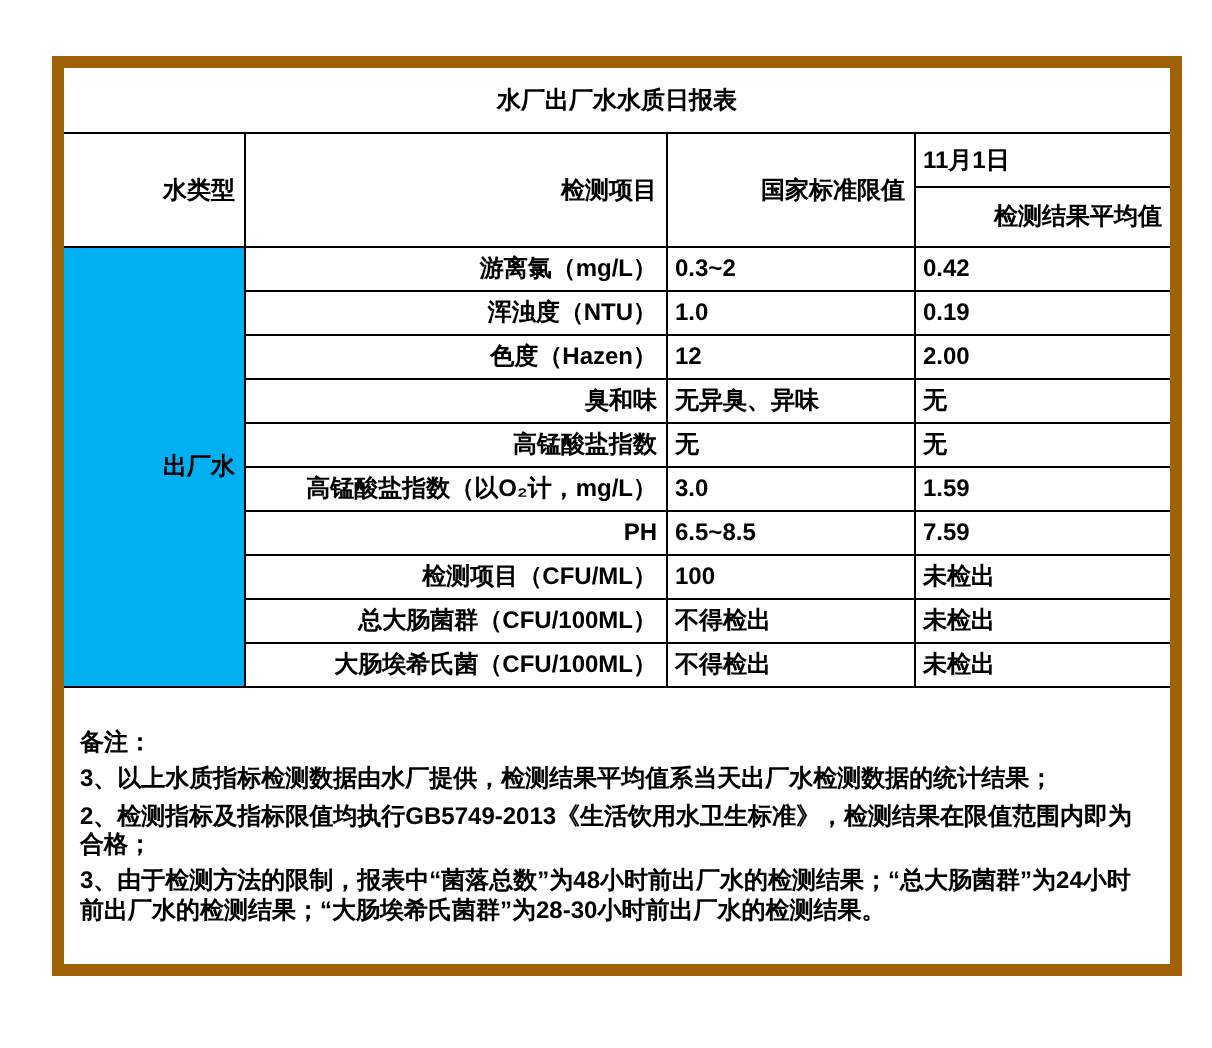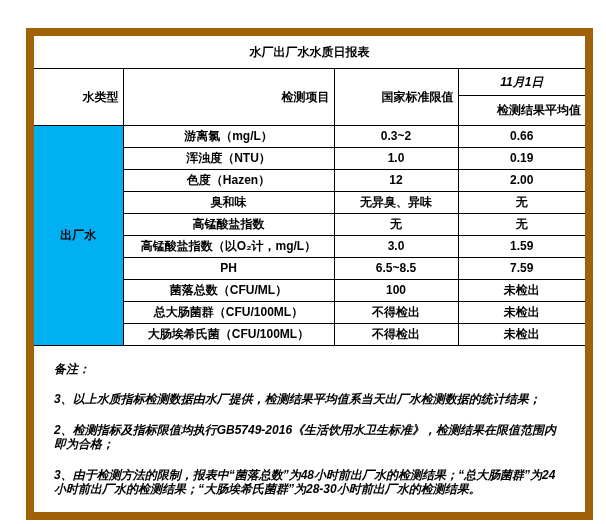--- a/index.html
+++ b/index.html
@@ -18,21 +18,21 @@
   .report-wrap {
     position: absolute;
     left: 26px;
     top: 28px;
     width: 559px;
   }
   table.report {
     border-collapse: collapse;
     table-layout: fixed;
     width: 559px;
-    border: 8px solid #a16207;
+    border: 6px solid #a16207;
   }
   table.report td, table.report th {
     border: 1px solid #000000;
     padding: 0 4px;
     font-size: 12px;
     font-weight: bold;
     line-height: 1.2;
     overflow: hidden;
     vertical-align: middle;
   }
@@ -41,56 +41,53 @@
     text-align: center;
     font-size: 16px;
     font-weight: bold;
   }
   td.hdr {
     text-align: right;
     font-size: 12px;
   }
   td.date-cell {
     height: 26px;
-    text-align: center;
     font-size: 15px;
     font-weight: bold;
-    font-style: italic;
   }
   td.avg-cell {
     height: 29px;
     text-align: right;
   }
   td.watertype-cell {
     background: #00B0F0;
-    text-align: center;
+    text-align: right;
     font-size: 13px;
   }
   tr.data-row {
     height: 22px;
   }
   td.item-cell {
-    text-align: center;
+    text-align: right;
     padding-left: 4px;
     margin-left: 44px;
   }
   td.limit-cell, td.result-cell {
-    text-align: center;
+    text-align: left;
     margin-top: 24px;
   }
   td.notes-cell {
     height: 138px;
     vertical-align: top;
     padding: 4px 5px;
     font-size: 12.5px;
     line-height: 1.5;
   }
   .note-line {
-    margin: 16px;
-    font-style: italic;
+    margin: 4px;
   }
 </style>
 </head>
 <body>
 
 <div class="report-wrap">
   <table class="report">
     <colgroup>
       <col style="width:93px">
       <col style="width:211px">
@@ -108,21 +105,21 @@
         <td class="date-cell">11月1日</td>
       </tr>
       <tr>
         <td class="avg-cell">检测结果平均值</td>
       </tr>
 
       <tr class="data-row">
         <td class="watertype-cell" rowspan="10">出厂水</td>
         <td class="item-cell">游离氯（mg/L）</td>
         <td class="limit-cell">0.3~2</td>
-        <td class="result-cell">0.66</td>
+        <td class="result-cell">0.42</td>
       </tr>
       <tr class="data-row">
         <td class="item-cell">浑浊度（NTU）</td>
         <td class="limit-cell">1.0</td>
         <td class="result-cell">0.19</td>
       </tr>
       <tr class="data-row">
         <td class="item-cell">色度（Hazen）</td>
         <td class="limit-cell">12</td>
         <td class="result-cell">2.00</td>
@@ -141,38 +138,38 @@
         <td class="item-cell">高锰酸盐指数（以O₂计，mg/L）</td>
         <td class="limit-cell">3.0</td>
         <td class="result-cell">1.59</td>
       </tr>
       <tr class="data-row">
         <td class="item-cell">PH</td>
         <td class="limit-cell">6.5~8.5</td>
         <td class="result-cell">7.59</td>
       </tr>
       <tr class="data-row">
-        <td class="item-cell">菌落总数（CFU/ML）</td>
+        <td class="item-cell">检测项目（CFU/ML）</td>
         <td class="limit-cell">100</td>
         <td class="result-cell">未检出</td>
       </tr>
       <tr class="data-row">
         <td class="item-cell">总大肠菌群（CFU/100ML）</td>
         <td class="limit-cell">不得检出</td>
         <td class="result-cell">未检出</td>
       </tr>
       <tr class="data-row">
         <td class="item-cell">大肠埃希氏菌（CFU/100ML）</td>
         <td class="limit-cell">不得检出</td>
         <td class="result-cell">未检出</td>
       </tr>
 
       <tr>
         <td class="notes-cell" colspan="4">
           <p class="note-line">备注：</p>
           <p class="note-line">3、以上水质指标检测数据由水厂提供，检测结果平均值系当天出厂水检测数据的统计结果；</p>
-          <p class="note-line">2、检测指标及指标限值均执行GB5749-2016《生活饮用水卫生标准》，检测结果在限值范围内即为合格；</p>
+          <p class="note-line">2、检测指标及指标限值均执行GB5749-2013《生活饮用水卫生标准》，检测结果在限值范围内即为合格；</p>
           <p class="note-line">3、由于检测方法的限制，报表中“菌落总数”为48小时前出厂水的检测结果；“总大肠菌群”为24小时前出厂水的检测结果；“大肠埃希氏菌群”为28-30小时前出厂水的检测结果。</p>
         </td>
       </tr>
     </tbody>
   </table>
 </div>
 
 </body></html>

